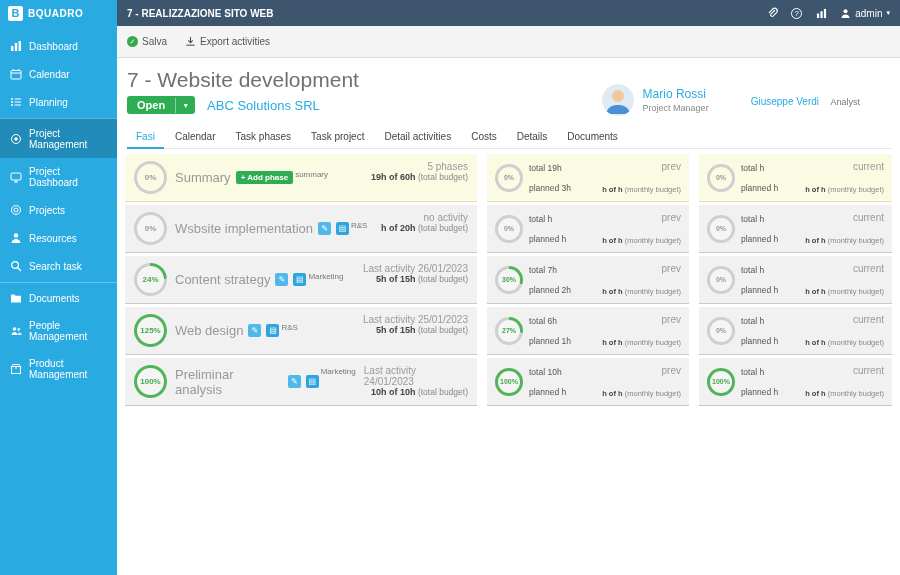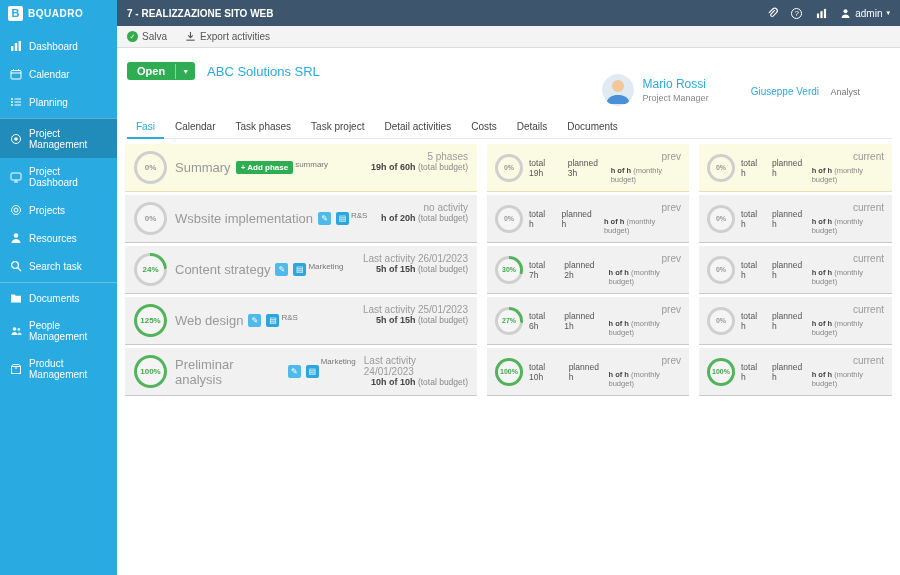--- a/index.html
+++ b/index.html
@@ -20,21 +20,21 @@
 
   
   .body-row { display:flex; height:549px; }
   .sidebar { width:117px; background:#29abe2; color:#fff; padding-top:6px; flex:0 0 auto; }
   .side-item { display:flex; align-items:center; gap:7px; padding:8px 10px; font-size:10px; cursor:pointer; }
   .side-item.active { background:rgba(0,0,0,.18); }
   .side-item.group-start { border-top:1px solid rgba(255,255,255,.3); margin-top:2px; padding-top:9px; }
   .side-item svg { flex:0 0 auto; }
 
   .main { flex:1; display:flex; flex-direction:column; background:#fff; min-width:0; }
-  .toolbar { height:22px; background:#f4f4f4; border-bottom:1px solid #ddd; display:flex; align-items:center; gap:18px; padding:0 10px; font-size:10px; color:#555; flex:0 0 auto; }
+  .toolbar { height:32px; background:#f4f4f4; border-bottom:1px solid #ddd; display:flex; align-items:center; gap:18px; padding:0 10px; font-size:10px; color:#555; flex:0 0 auto; }
   .tool-btn { display:flex; align-items:center; gap:4px; cursor:pointer; }
   .check-badge { width:11px; height:11px; border-radius:50%; background:#35a94c; color:#fff; font-size:7px; display:flex; align-items:center; justify-content:center; }
 
   .content { flex:1; padding:6px 8px 0 8px; overflow:hidden; }
 
   
   .header-row { display:flex; justify-content:space-between; align-items:flex-start; padding:4px 4px 0 2px; }
   .page-title { font-size:21px; color:#707070; font-weight:400; }
   .status-line { display:flex; align-items:center; gap:12px; margin-top:4px; }
   .status-btn { display:inline-flex; background:#2fad53; color:#fff; font-size:11px; font-weight:bold; border-radius:3px; overflow:hidden; align-items:center; cursor:pointer; }
@@ -72,21 +72,21 @@
   .icon-btn { width:13px; height:13px; color:#fff; font-size:8px; border-radius:2px; display:flex; align-items:center; justify-content:center; cursor:pointer; }
   .icon-btn.edit { background:#4fb9e9; }
   .icon-btn.card { background:#2da6dd; }
   .add-phase-btn { background:#2fad53; color:#fff; font-size:8px; font-weight:bold; padding:2px 5px; border-radius:2px; cursor:pointer; white-space:nowrap; }
 
   .phase-right { margin-left:auto; height:100%; display:flex; flex-direction:column; align-items:flex-end; padding:7px 0; }
   .phase-activity { font-size:10px; color:#9a9a9a; }
   .phase-budget { font-size:8.5px; color:#888; }
   .phase-budget b { color:#444; font-size:9px; }
 
-  .totals { display:flex; gap:10px; font-size:8.5px; color:#555; }
+  .totals { display:flex; flex-direction:column; gap:10px; font-size:8.5px; color:#555; }
   .period-col { margin-left:auto; height:100%; display:flex; flex-direction:column; justify-content:space-between; align-items:flex-end; padding:7px 0; }
   .period-label { font-size:10px; color:#9a9a9a; }
   .monthly { font-size:7.5px; color:#888; }
   .monthly b { color:#444; }
 
   
   .ring { border-radius:50%; display:flex; align-items:center; justify-content:center; background:#cfcfcf; flex:0 0 auto; }
   .ring-lg { width:33px; height:33px; }
   .ring-sm { width:28px; height:28px; }
   .ring-inner { border-radius:50%; background:#f5f5f5; display:flex; align-items:center; justify-content:center; color:#999; font-weight:bold; }
@@ -233,20 +233,21 @@
             <path d="M1.5 10h9" stroke="#555" stroke-width="1.2"></path>
           </svg>
         <span>Export activities</span>
       </span>
     </div>
 
     <div class="content">
 
       <div class="header-row">
         <div class="header-left">
+          <div class="page-title">7 - Website development</div>
           <div class="status-line">
             <span class="status-btn">
               <span class="main-part">Open</span>
               <span class="caret-part">▼</span>
             </span>
             <a class="customer-link">ABC Solutions SRL</a>
           </div>
         </div>
         <div class="header-right">
           <span class="avatar">

